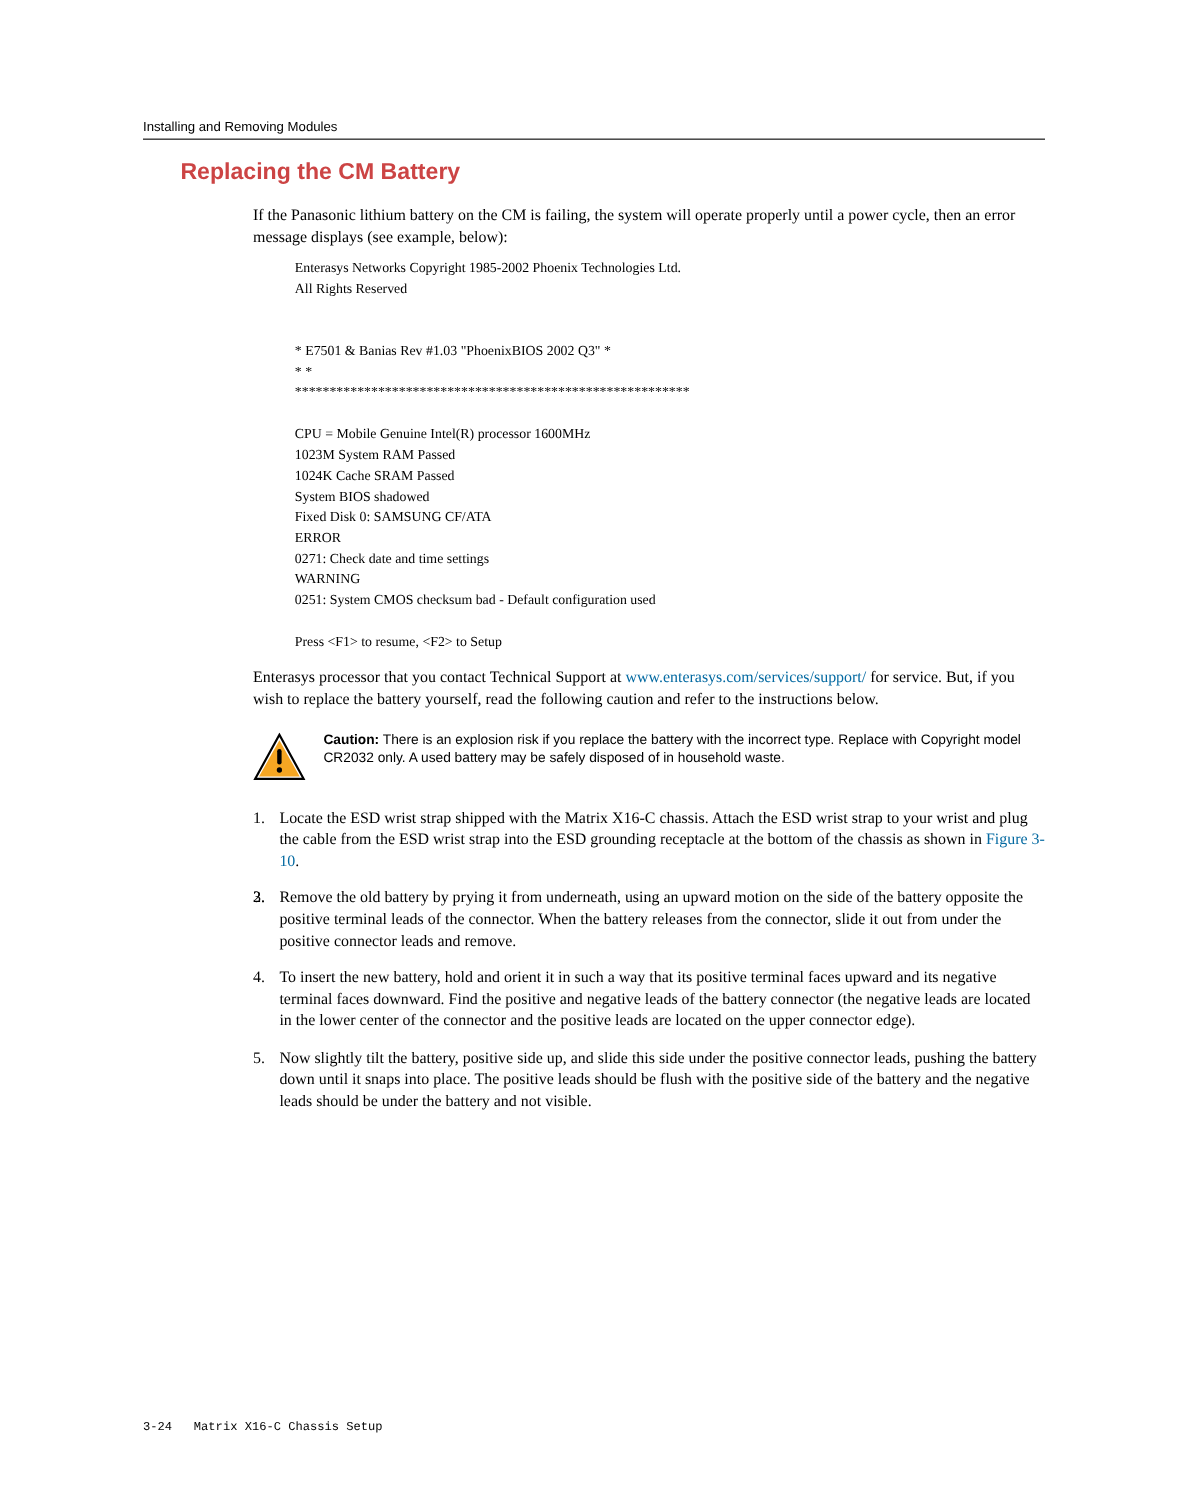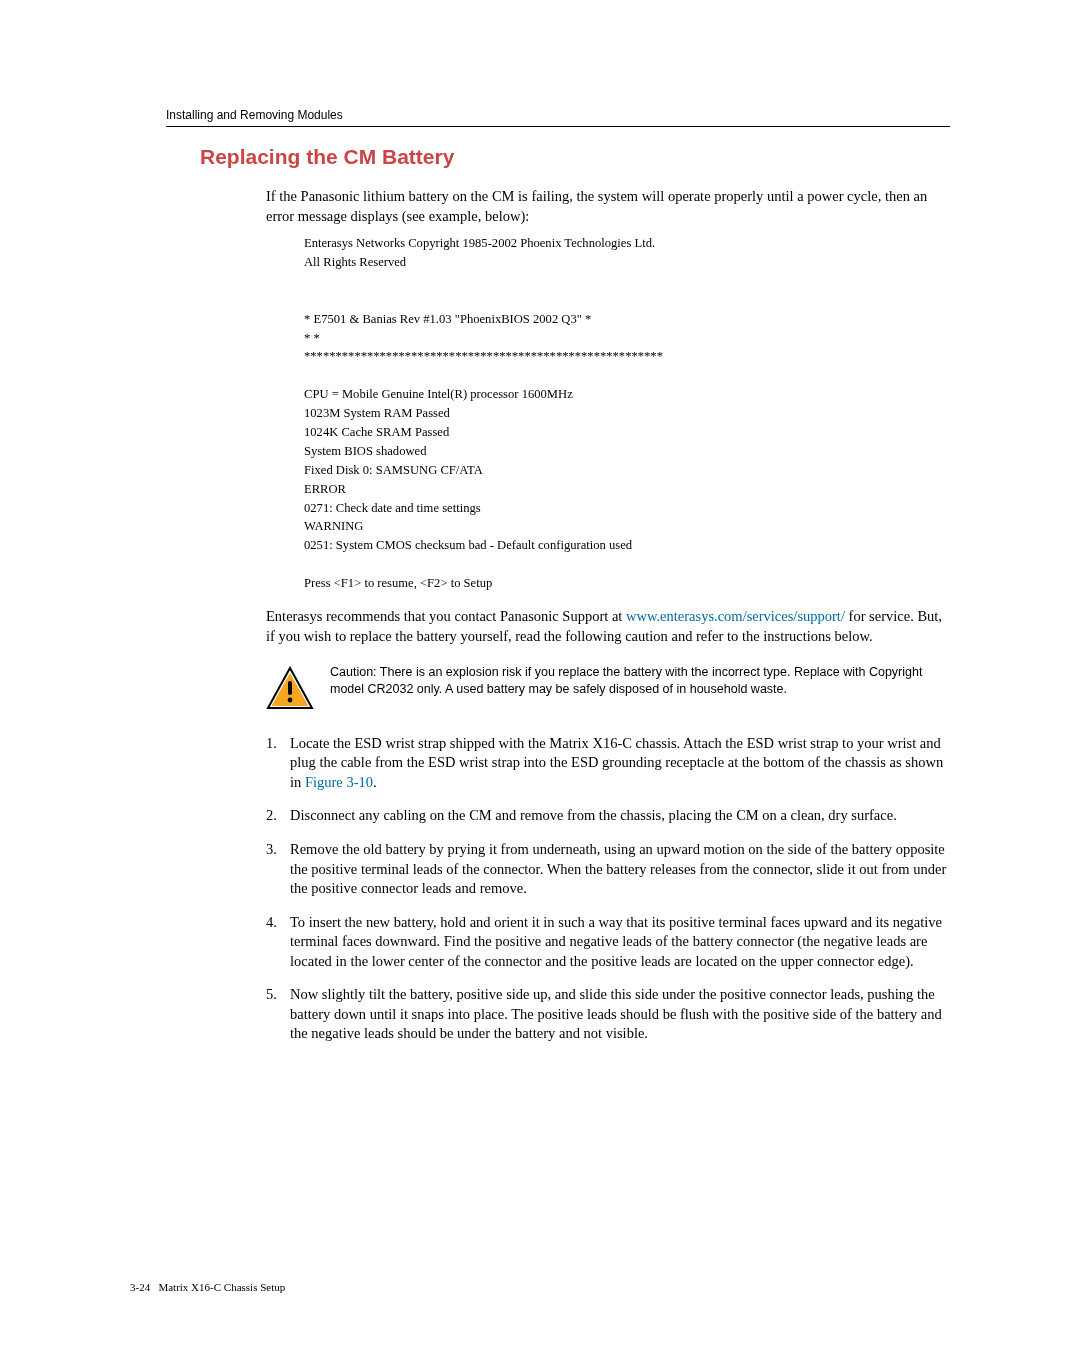--- a/index.html
+++ b/index.html
@@ -6,21 +6,20 @@
   body {
     width: 1080px;
     height: 1364px;
     background: #fff;
     font-family: Georgia, 'Times New Roman', serif;
     color: #000;
     position: relative;
   }
   .page {
     padding: 108px 130px 30px 130px;
-    margin-left: 36px;
   }
   .header-section {
     font-family: Arial, Helvetica, sans-serif;
     font-size: 12px;
     margin-bottom: 4px;
     color: #000;
   }
   .header-rule {
     border: none;
     border-top: 1px solid #000;
@@ -55,21 +54,21 @@
     gap: 16px;
     margin: 18px 0 18px 0;
   }
   .caution-row .icon { flex: 0 0 auto; margin-top: 2px; }
   .caution-text {
     font-family: Arial, Helvetica, sans-serif;
     font-size: 12.5px;
     line-height: 1.35;
     color: #000;
   }
-  .caution-text .bold { font-weight: normal; text-align: center; }
+  .caution-text .bold { font-weight: bold; text-align: center; }
   .caution-text .block { margin-bottom: 10px; }
   ol.steps {
     margin-left: 100px;
     font-size: 14.5px;
     line-height: 1.35;
     color: #000;
   }
   ol.steps > li {
     list-style: none;
     position: relative;
@@ -77,22 +76,22 @@
     margin-bottom: 14px;
   }
   ol.steps > li .num {
     position: absolute;
     left: 0;
     top: 0;
   }
   .footer {
     position: absolute;
     left: 130px;
-    bottom: 71px;
-    font-family: Liberation Serif, serif;
+    bottom: 60px;
+    font-family: Liberation Mono, monospace;
     font-size: 11px;
     color: #000;
   }
 </style>
 </head>
 <body>
 
 <div class="page">
   <div class="header-section">Installing and Removing Modules</div>
   <hr class="header-rule">
@@ -115,21 +114,21 @@
 System BIOS shadowed
 Fixed Disk 0: SAMSUNG CF/ATA
 ERROR
 0271: Check date and time settings
 WARNING
 0251: System CMOS checksum bad - Default configuration used
 
 Press &lt;F1&gt; to resume, &lt;F2&gt; to Setup</div>
 
     <div class="para">
-      <span>Enterasys recommends that you contact Panasonic Support at </span><a class="link">www.enterasys.com/services/support/</a><span> for service. But, if you wish to replace the battery yourself, read the following caution and refer to the instructions below.</span>
+      <span>Enterasys processor that you contact Technical Support at </span><a class="link">www.enterasys.com/services/support/</a><span> for service. But, if you wish to replace the battery yourself, read the following caution and refer to the instructions below.</span>
     </div>
 
     <div class="caution-row">
       <div class="icon">
         <svg width="48" height="44" viewBox="0 0 48 44">
           <polygon points="24,2 46,42 2,42" fill="none" stroke="#000" stroke-width="2"></polygon>
           <polygon points="24,7 42.5,40 5.5,40" fill="#f5a623" stroke="none"></polygon>
           <rect x="22" y="15" width="4" height="14" rx="2" fill="#000"></rect>
           <circle cx="24" cy="34" r="2.4" fill="#000"></circle>
         </svg>
@@ -142,21 +141,20 @@
     </div>
   </div>
 
   <ol class="steps">
     <li>
       <span class="num">1.</span>
       <span>Locate the ESD wrist strap shipped with the Matrix X16-C chassis. Attach the ESD wrist strap to your wrist and plug the cable from the ESD wrist strap into the ESD grounding receptacle at the bottom of the chassis as shown in </span><a class="link">Figure 3-10</a><span>.</span>
     </li>
     <li>
       <span class="num">2.</span>
-      <span>Disconnect any cabling on the CM and remove from the chassis, placing the CM on a clean, dry surface.</span>
     </li>
     <li>
       <span class="num">3.</span>
       <span>Remove the old battery by prying it from underneath, using an upward motion on the side of the battery opposite the positive terminal leads of the connector. When the battery releases from the connector, slide it out from under the positive connector leads and remove.</span>
     </li>
     <li>
       <span class="num">4.</span>
       <span>To insert the new battery, hold and orient it in such a way that its positive terminal faces upward and its negative terminal faces downward. Find the positive and negative leads of the battery connector (the negative leads are located in the lower center of the connector and the positive leads are located on the upper connector edge).</span>
     </li>
     <li>

